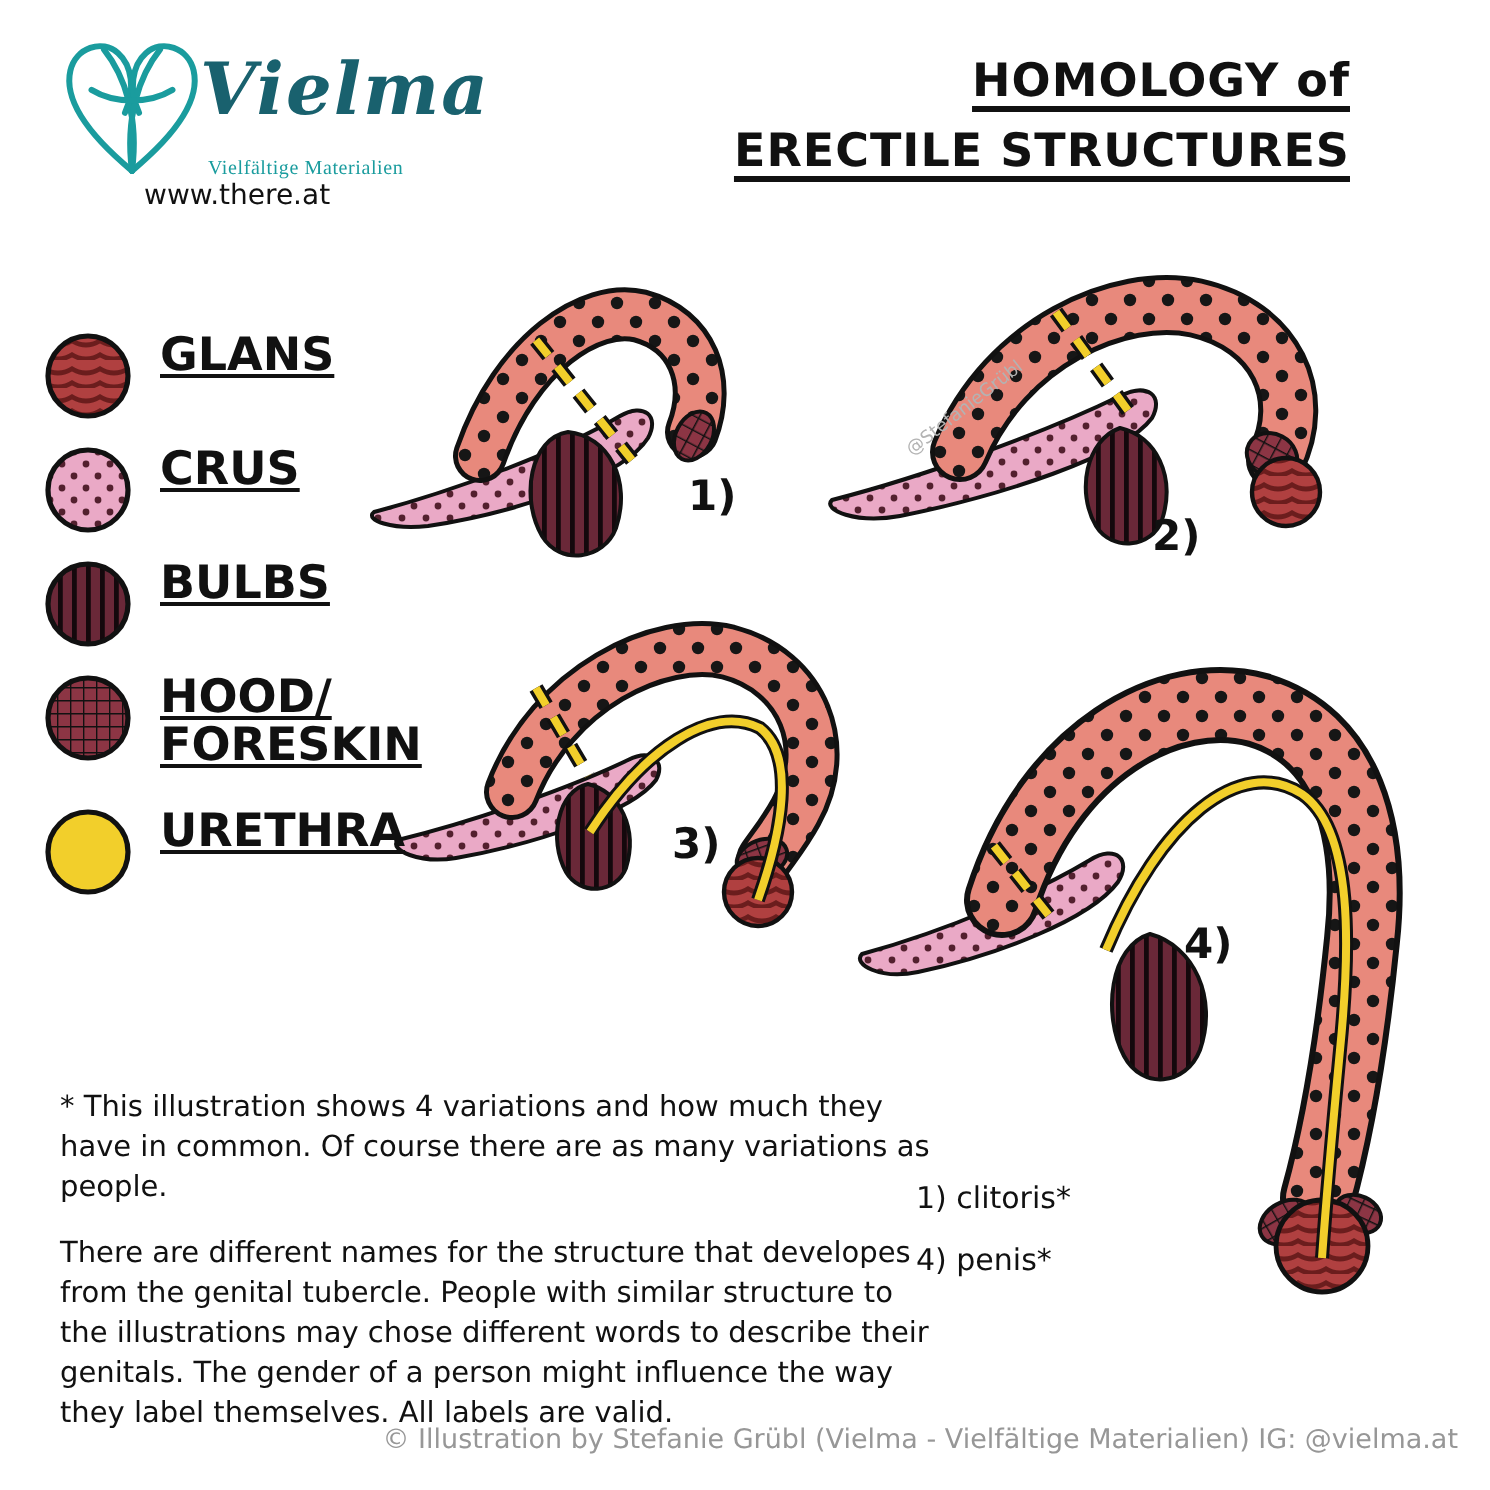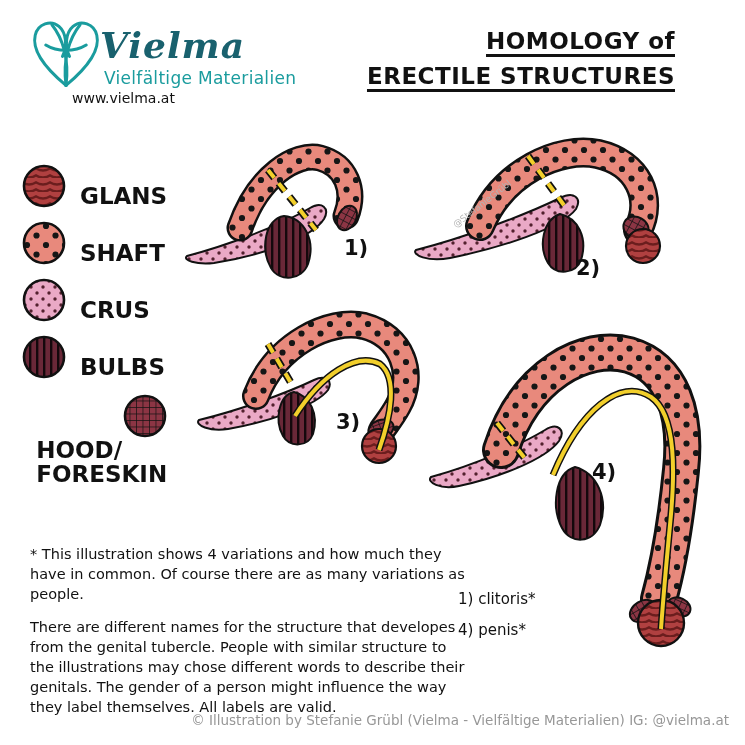--- a/index.html
+++ b/index.html
@@ -7,32 +7,32 @@
     position:relative;width:745px;height:745px;background:#ffffff;
     font-family:"DejaVu Sans","Liberation Sans",sans-serif;color:var(--ink,#111);
     overflow:hidden;margin:0 auto;
   }
   
   .logo-heart{position:absolute;left:22px;top:8px;width:88px;height:88px;}
   .brand{
     position:absolute;left:100px;top:24px;font-family:"DejaVu Serif","Liberation Serif",serif;
     font-style:italic;font-weight:700;font-size:36px;color:#19616e;letter-spacing:1px;
   }
-  .tagline{position:absolute;left:104px;top:68px;font-size:17px;color:var(--teal);letter-spacing:.3px;}
+  .tagline{position:absolute;left:104px;top:79px;font-size:10px;color:var(--teal);letter-spacing:.3px;font-family:Liberation Serif, serif;}
   .website{position:absolute;left:72px;top:90px;font-size:14px;color:#111;}
   
   .title{
     position:absolute;left:335px;top:24px;width:340px;text-align:right;
     font-weight:bold;font-size:23px;line-height:1.5;letter-spacing:.5px;
   }
   .title span{text-decoration:underline;text-decoration-thickness:2.5px;text-underline-offset:5px;}
   
   .legend{position:absolute;left:22px;top:166px;z-index:4;}
-  .legend-row{display:flex;align-items:flex-end;margin-bottom:15px;height:42px;}
-  .legend-row.tall{height:52px;flex-direction:column;}
+  .legend-row{display:flex;align-items:flex-start;margin-bottom:15px;height:42px;text-decoration:underline;}
+  .legend-row.tall{height:52px;}
   .swatch{width:44px;height:44px;flex:0 0 44px;}
   .legend-label{margin-left:14px;font-weight:bold;font-size:23px;line-height:1.05;white-space:pre-line;}
   
   .fig{position:absolute;z-index:1;}
   #fig1{left:180px;top:118px;}
   #fig2{left:408px;top:126px;}
   #fig3{left:192px;top:300px;}
   #fig4{left:425px;top:315px;}
   .fig-num{position:absolute;font-weight:bold;font-size:21px;z-index:3;}
   #num1{left:344px;top:236px;}
@@ -84,58 +84,58 @@
     <g fill="none" style="stroke:var(--teal)" stroke-width="3.4" stroke-linecap="round">
       <path d="M50,88 C26,68 11,48 15,31 C18,18 33,13 42,21 C50,28 52,42 46,55"></path>
       <path d="M50,88 C74,68 89,48 85,31 C82,18 67,13 58,21 C50,28 48,42 54,55"></path>
       <path d="M34,19 C46,34 54,58 50,88"></path>
       <path d="M66,19 C54,34 46,58 50,88"></path>
       <path d="M27,42 C40,50 60,50 73,42"></path>
     </g>
   </svg>
   <div class="brand">Vielma</div>
   <div class="tagline">Vielfältige Materialien</div>
-  <div class="website">www.vielma.at</div>
+  <div class="website">www.there.at</div>
 
   <div class="title">
     <span>HOMOLOGY of</span><br>
     <span>ERECTILE STRUCTURES</span>
   </div>
 
   <div class="legend">
     <div class="legend-row">
       <svg class="swatch" viewBox="0 0 44 44">
           <circle cx="22" cy="22" r="20" style="fill:url(#pat-glans)" stroke="#111" stroke-width="2.6"></circle>
         </svg>
       <span class="legend-label">GLANS</span>
     </div>
     <div class="legend-row">
       <svg class="swatch" viewBox="0 0 44 44">
-          <circle cx="22" cy="22" r="20" style="fill:url(#pat-shaft)" stroke="#111" stroke-width="2.6"></circle>
-        </svg>
-      <span class="legend-label">SHAFT</span>
-    </div>
-    <div class="legend-row">
-      <svg class="swatch" viewBox="0 0 44 44">
           <circle cx="22" cy="22" r="20" style="fill:url(#pat-crus)" stroke="#111" stroke-width="2.6"></circle>
         </svg>
       <span class="legend-label">CRUS</span>
     </div>
     <div class="legend-row">
       <svg class="swatch" viewBox="0 0 44 44">
           <circle cx="22" cy="22" r="20" style="fill:url(#pat-bulbs)" stroke="#111" stroke-width="2.6"></circle>
         </svg>
       <span class="legend-label">BULBS</span>
     </div>
     <div class="legend-row tall">
       <svg class="swatch" viewBox="0 0 44 44">
           <circle cx="22" cy="22" r="20" style="fill:url(#pat-hood)" stroke="#111" stroke-width="2.6"></circle>
         </svg>
       <span class="legend-label">HOOD/
 FORESKIN</span>
+    </div>
+    <div class="legend-row">
+      <svg class="swatch" viewBox="0 0 44 44">
+          <circle cx="22" cy="22" r="20" style="fill:var(--yellow)" stroke="#111" stroke-width="2.6"></circle>
+        </svg>
+      <span class="legend-label">URETHRA</span>
     </div>
   </div>
 
   <svg id="fig1" class="fig" width="210" height="185" viewBox="0 0 210 185">
     <path d="M7,138 C45,128 100,108 130,90 C142,83 150,90 144,101 C132,120 80,138 34,145 C16,147 2,142 7,138 Z" style="fill:url(#pat-crus)" stroke="#111" stroke-width="2"></path>
     <path d="M60,110 C78,58 116,34 140,40 C166,47 176,72 166,98" fill="none" stroke="#111" stroke-width="27" stroke-linecap="round"></path>
     <path d="M60,110 C78,58 116,34 140,40 C166,47 176,72 166,98" fill="none" style="stroke:url(#pat-shaft)" stroke-width="22" stroke-linecap="round"></path>
     <g transform="rotate(-62 167 100)">
         <ellipse cx="167" cy="100" rx="13" ry="9" style="fill:url(#pat-hood)" stroke="#111" stroke-width="2"></ellipse>
       </g>

